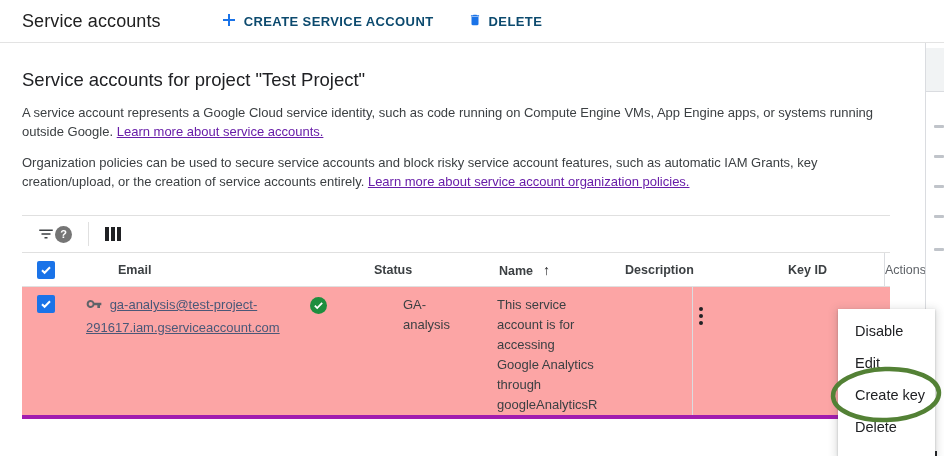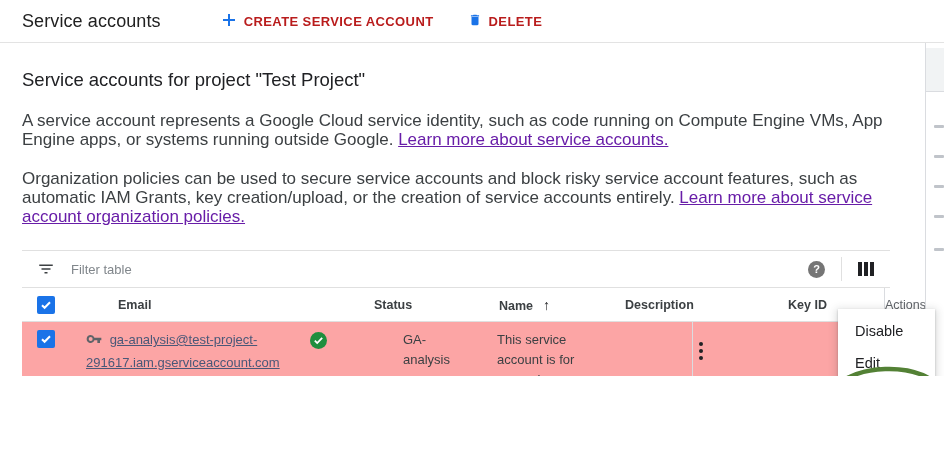--- a/index.html
+++ b/index.html
@@ -1,33 +1,33 @@
 <!DOCTYPE html>
 <html><head>
 <meta charset="utf-8">
 <style>
   * { margin:0; padding:0; box-sizing:border-box; }
   html,body { width:944px; height:456px; }
   body { font-family:"Liberation Sans", sans-serif; background:#fff; color:#202124; }
-  .screen { position:relative; width:944px; height:376px; overflow:hidden; background:#fff; }
+  .screen { position:relative; width:944px; height:456px; overflow:hidden; background:#fff; }
 
   
   .topbar { position:absolute; left:0; top:0; width:944px; height:43px;
             border-bottom:1px solid #e3e3e3; display:flex; align-items:center; background:#fff; }
   .page-title { font-size:18px; color:#212121; margin-left:22px; letter-spacing:.1px; }
-  .tb-btn { display:flex; align-items:center; gap:7px; color:#b91c1c; font-size:13px;
+  .tb-btn { display:flex; align-items:center; gap:7px; color:#0c4a6e; font-size:13px;
             font-weight:bold; letter-spacing:.4px; cursor:pointer; background:none; border:none;
             font-family:"Liberation Sans", sans-serif; }
   .tb-btn.create { margin-left:60px; }
   .tb-btn.delete { margin-left:34px; }
 
   
   .content { position:absolute; left:22px; top:43px; width:868px; }
   h2.section-heading { margin-top:26px; font-size:18.5px; font-weight:400; color:#202124; }
-  p.para { margin-top:20px; font-size:17px; line-height:19px; color:#3c4043; }
+  p.para { margin-top:12px; font-size:13px; line-height:19px; color:#3c4043; }
   p.para a { color:#681da8; text-decoration:underline; }
 
   
   .table-wrap { margin-top:24px; width:868px; border-top:1px solid #e0e0e0; }
   .filterbar { height:37px; border-bottom:1px solid #e0e0e0; display:flex; align-items:center; }
   .filter-icon { margin-left:15px; display:flex; }
   .filter-input { border:none; outline:none; margin-left:16px; font-size:13px; flex:1;
                   color:#3c4043; font-family:"Liberation Sans", sans-serif; background:transparent; }
   .filter-input::placeholder { color:#80868b; }
   .help-icon { width:17px; height:17px; border-radius:50%; background:#757575; color:#fff;
@@ -120,21 +120,20 @@
     </p>
 
     <div class="table-wrap">
 
       <div class="filterbar">
         <span class="filter-icon">
           <svg width="18" height="18" viewBox="0 0 24 24" fill="#3c4043">
               <path d="M10 18h4v-2h-4v2zM3 6v2h18V6H3zm3 7h12v-2H6v2z"></path>
             </svg>
         </span>
-        <input class="filter-input" type="text" placeholder="Filter table" style="">
         <div class="help-icon">?</div>
         <div class="fb-divider"></div>
         <div class="columns-icon">
             <i></i>
             <i></i>
             <i></i>
           </div>
       </div>
 
       <div class="grid thead">

